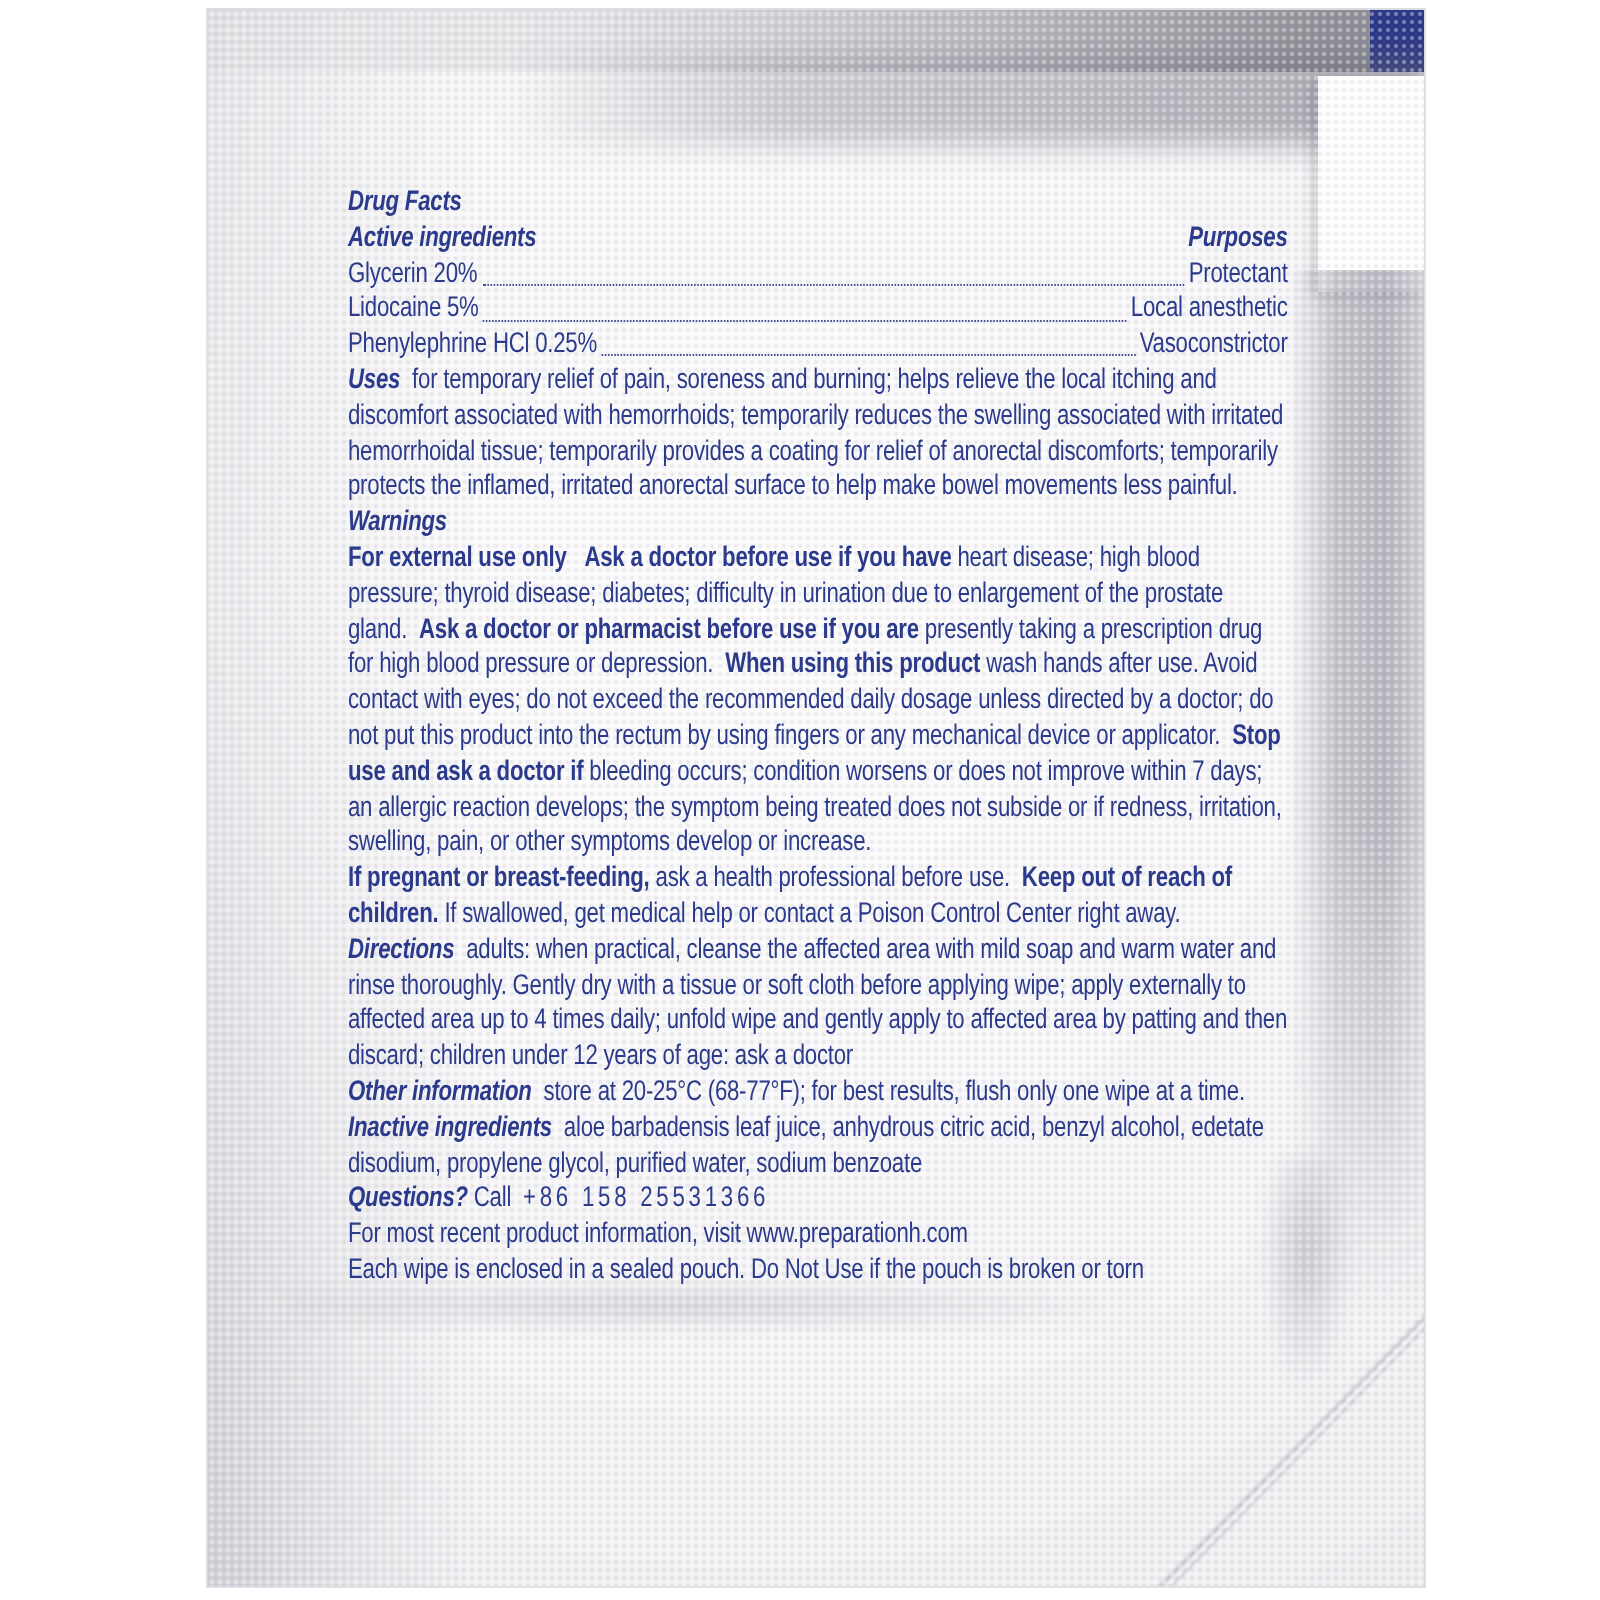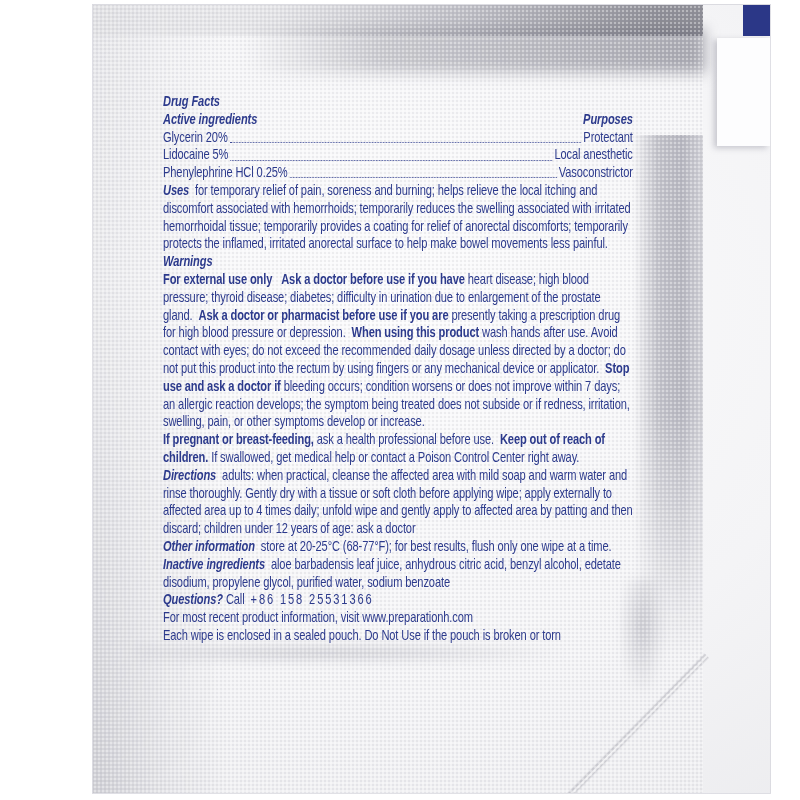--- a/index.html
+++ b/index.html
@@ -9,21 +9,21 @@
   *{box-sizing:border-box;}
   html,body{margin:0;padding:0;}
   body{
     width:800px;height:800px;
     background:#ffffff;
     overflow:hidden;
     font-family:"Liberation Sans", sans-serif;
     position:relative;
   }
   .pouch{
-    position:absolute;left:92px;top:4px;width:679px;height:790px;
+    position:absolute;left:103px;top:4px;width:610px;height:790px;
     background:radial-gradient(120% 90% at 45% 38%, #fbfbfc 0%, #f4f4f6 55%, #e9e9ec 100%);
     border:1px solid rgba(175,175,188,0.30);
     overflow:hidden;
   }
   .seal-band{
     position:absolute;left:0;top:0;width:610px;height:31px;
     background:linear-gradient(to right,#efeff1 0%,#e3e3e6 30%,#bdbdc4 62%,#8f8f97 93%,#8f8f97 100%);
   }
   .navy-square{
     position:absolute;right:0;top:0;width:27px;height:31px;

